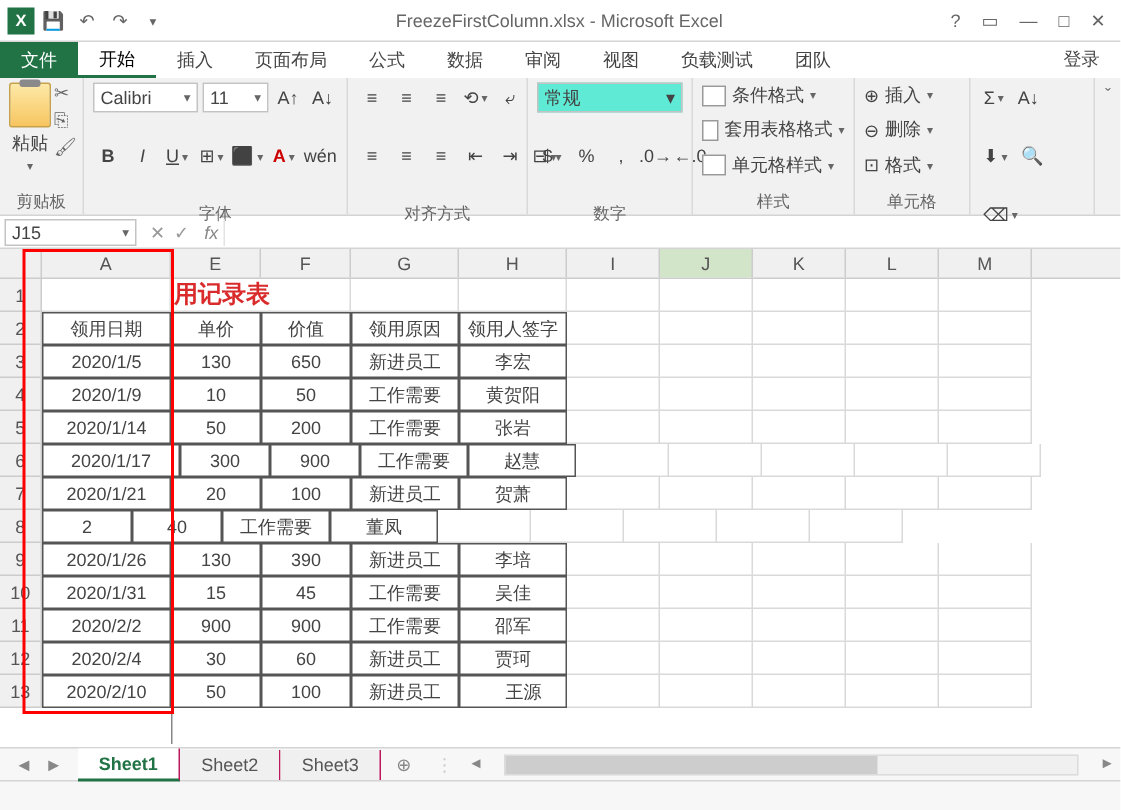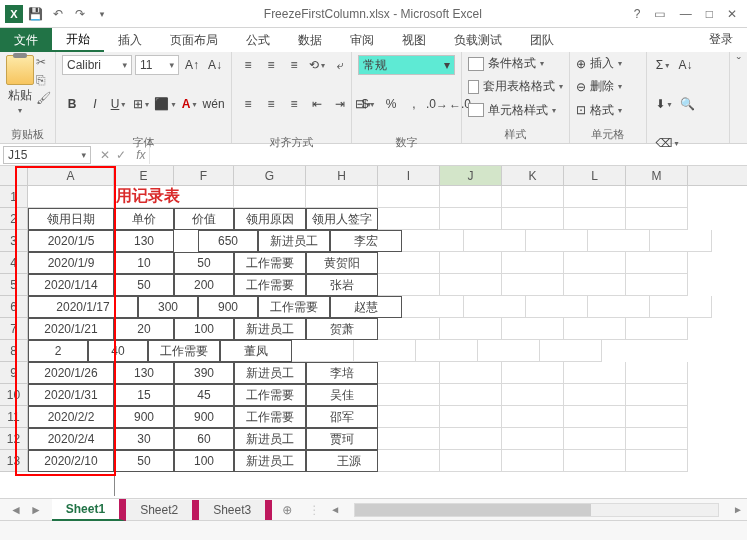--- a/index.html
+++ b/index.html
@@ -58,21 +58,21 @@
 .row{display:flex;height:22px}
 .cell{border-right:1px solid #d9d9d9;border-bottom:1px solid #d9d9d9;display:flex;align-items:center;justify-content:center;overflow:hidden;white-space:nowrap;font-size:12px}
 .bold{font-weight:bold}
 .red{color:#d92b2b}
 .bord{border:1px solid #555}
 .freeze-line{position:absolute;top:0;bottom:0;width:1px;background:#888}
 .redbox{position:absolute;border:2px solid #ff0000;pointer-events:none}
 .statusbar{position:absolute;bottom:0;left:0;right:0;height:42px;background:#fff}
 .sheettabs{height:22px;display:flex;align-items:center;border-top:1px solid #d4d4d4;background:#f7f7f7}
 .st-nav{display:flex;gap:8px;padding:0 10px;color:#888}
-.st{padding:3px 14px;border-right:7px solid #be185d;color:#555;background:#f0f0f0}
+.st{padding:3px 14px;border-right:1px solid #be185d;color:#555;background:#f0f0f0}
 .st.active{background:#fff;color:#217346;font-weight:bold;border-bottom:2px solid #217346}
 .st-add{padding:3px 10px;color:#888}
 .hscroll{flex:1;display:flex;align-items:center;padding:0 4px}
 .hscroll-track{flex:1;height:14px;background:#f0f0f0;border:1px solid #dcdcdc;margin:0 14px;position:relative}
 .hscroll-thumb{position:absolute;left:0;width:65%;top:0;bottom:0;background:#cdcdcd}
 .sb-btn{color:#888;font-size:10px}
 .sstatus{height:20px;border-top:1px solid #d4d4d4;background:#f7f7f7}
 </style>
 </head>
 <body>
@@ -317,21 +317,21 @@
         <div class="cell bord" style="width: 72px;">领用人签字</div>
         <div class="cell" style="width: 62px;"></div>
         <div class="cell" style="width: 62px;"></div>
         <div class="cell" style="width: 62px;"></div>
         <div class="cell" style="width: 62px;"></div>
         <div class="cell" style="width: 62px;"></div>
       </div>
       <div class="row">
         <div class="cell bord" style="width: 86px;">2020/1/5</div>
         <div class="cell bord" style="width: 60px;">130</div>
-        <div class="cell bord" style="width: 60px; margin-left: 24px;">650</div>
+        <div class="cell bord" style="width: 60px;">650</div>
         <div class="cell bord" style="width: 72px;">新进员工</div>
         <div class="cell bord" style="width: 72px;">李宏</div>
         <div class="cell" style="width: 62px;"></div>
         <div class="cell" style="width: 62px;"></div>
         <div class="cell" style="width: 62px;"></div>
         <div class="cell" style="width: 62px;"></div>
         <div class="cell" style="width: 62px;"></div>
       </div>
       <div class="row">
         <div class="cell bord" style="width: 86px;">2020/1/9</div>
@@ -351,21 +351,21 @@
         <div class="cell bord" style="width: 60px;">200</div>
         <div class="cell bord" style="width: 72px;">工作需要</div>
         <div class="cell bord" style="width: 72px;">张岩</div>
         <div class="cell" style="width: 62px;"></div>
         <div class="cell" style="width: 62px;"></div>
         <div class="cell" style="width: 62px;"></div>
         <div class="cell" style="width: 62px;"></div>
         <div class="cell" style="width: 62px;"></div>
       </div>
       <div class="row">
-        <div class="cell bord" style="width: 110px;">2020/1/17</div>
+        <div class="cell bord" style="width: 92px;">2020/1/17</div>
         <div class="cell bord" style="width: 60px;">300</div>
         <div class="cell bord" style="width: 60px;">900</div>
         <div class="cell bord" style="width: 72px;">工作需要</div>
         <div class="cell bord" style="width: 72px;">赵慧</div>
         <div class="cell" style="width: 62px;"></div>
         <div class="cell" style="width: 62px;"></div>
         <div class="cell" style="width: 62px;"></div>
         <div class="cell" style="width: 62px;"></div>
         <div class="cell" style="width: 62px;"></div>
       </div>

